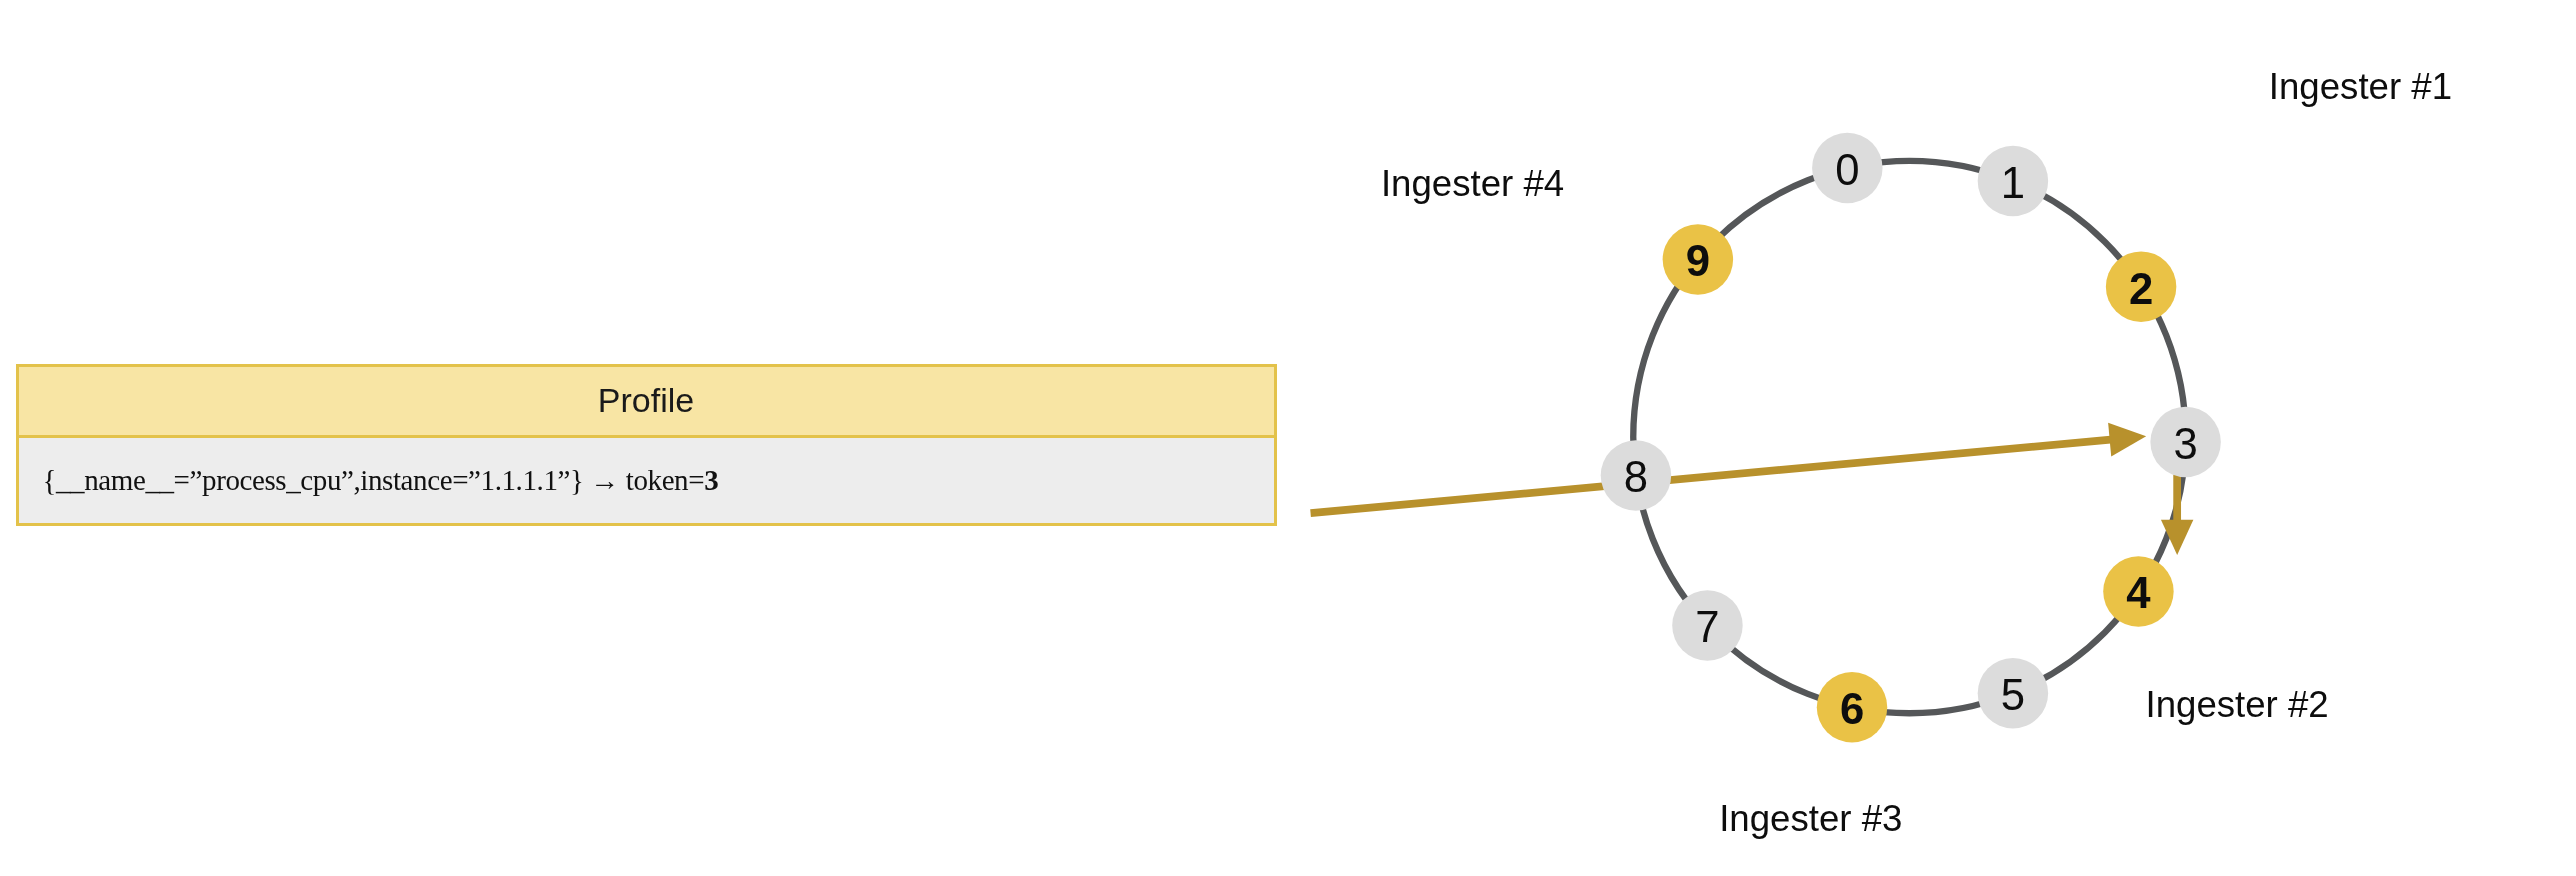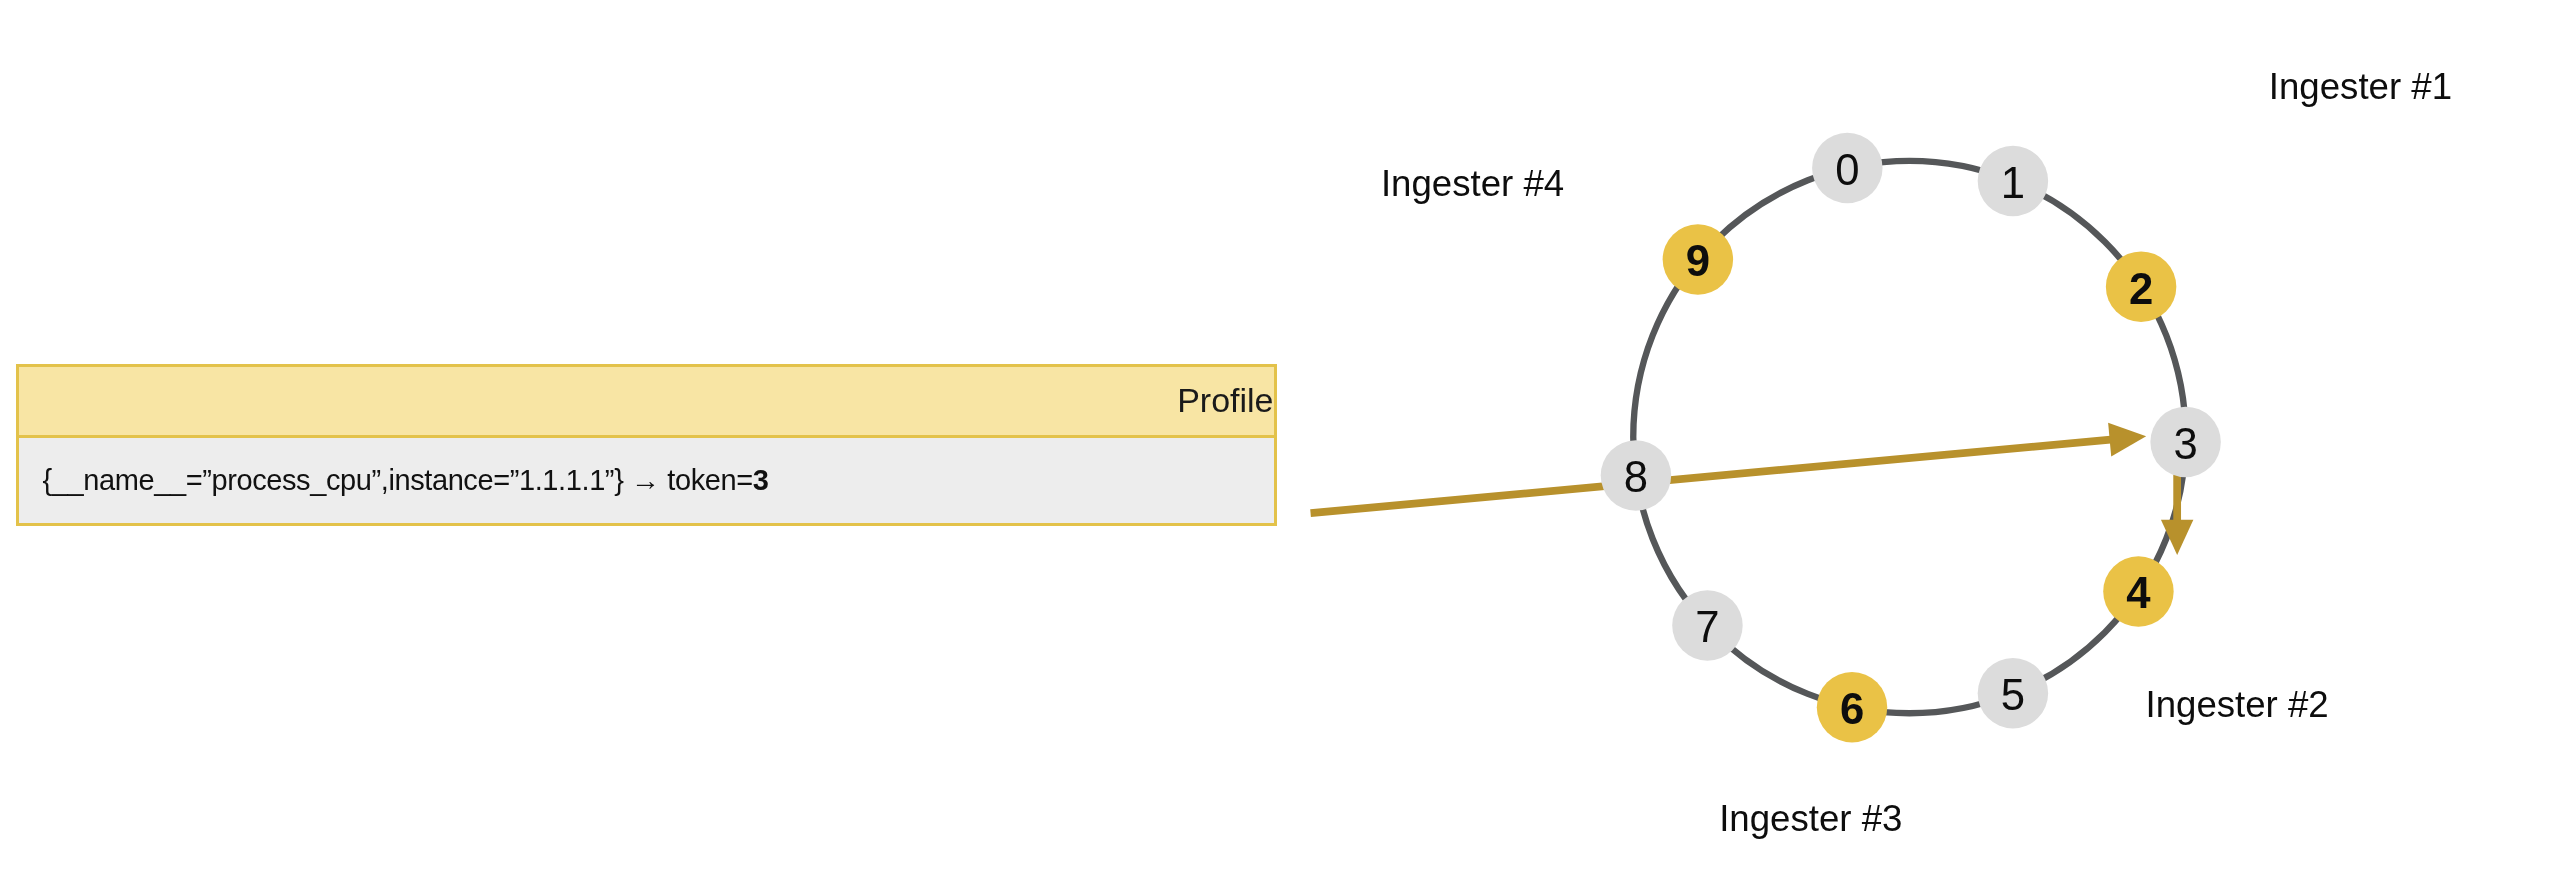--- a/index.html
+++ b/index.html
@@ -22,30 +22,30 @@
     left: 15.5px;
     top: 364px;
     width: 1261px;
     box-sizing: border-box;
     border: 3.5px solid #e3c24a;
     background: #ededed;
   }
   #profile-card-header {
     background: #f8e5a4;
     border-bottom: 3.5px solid #e3c24a;
-    text-align: right;
+    text-align: center;
     font-size: 34px;
     color: #1a1a1a;
     padding: 15.5px 0 18.3px 0;
     line-height: 1.0;
     font-family: "Liberation Sans", sans-serif;
   }
   #profile-card-body {
     padding: 28px 24px 28px 24px;
-    font-family: Liberation Sans, sans-serif;
+    font-family: Liberation Serif, serif;
     font-size: 29px;
     color: #111111;
     letter-spacing: -0.4px;
     white-space: nowrap;
     line-height: 1.0;
   }
   #profile-card-body .token-value {
     font-weight: bold;
   }
 

